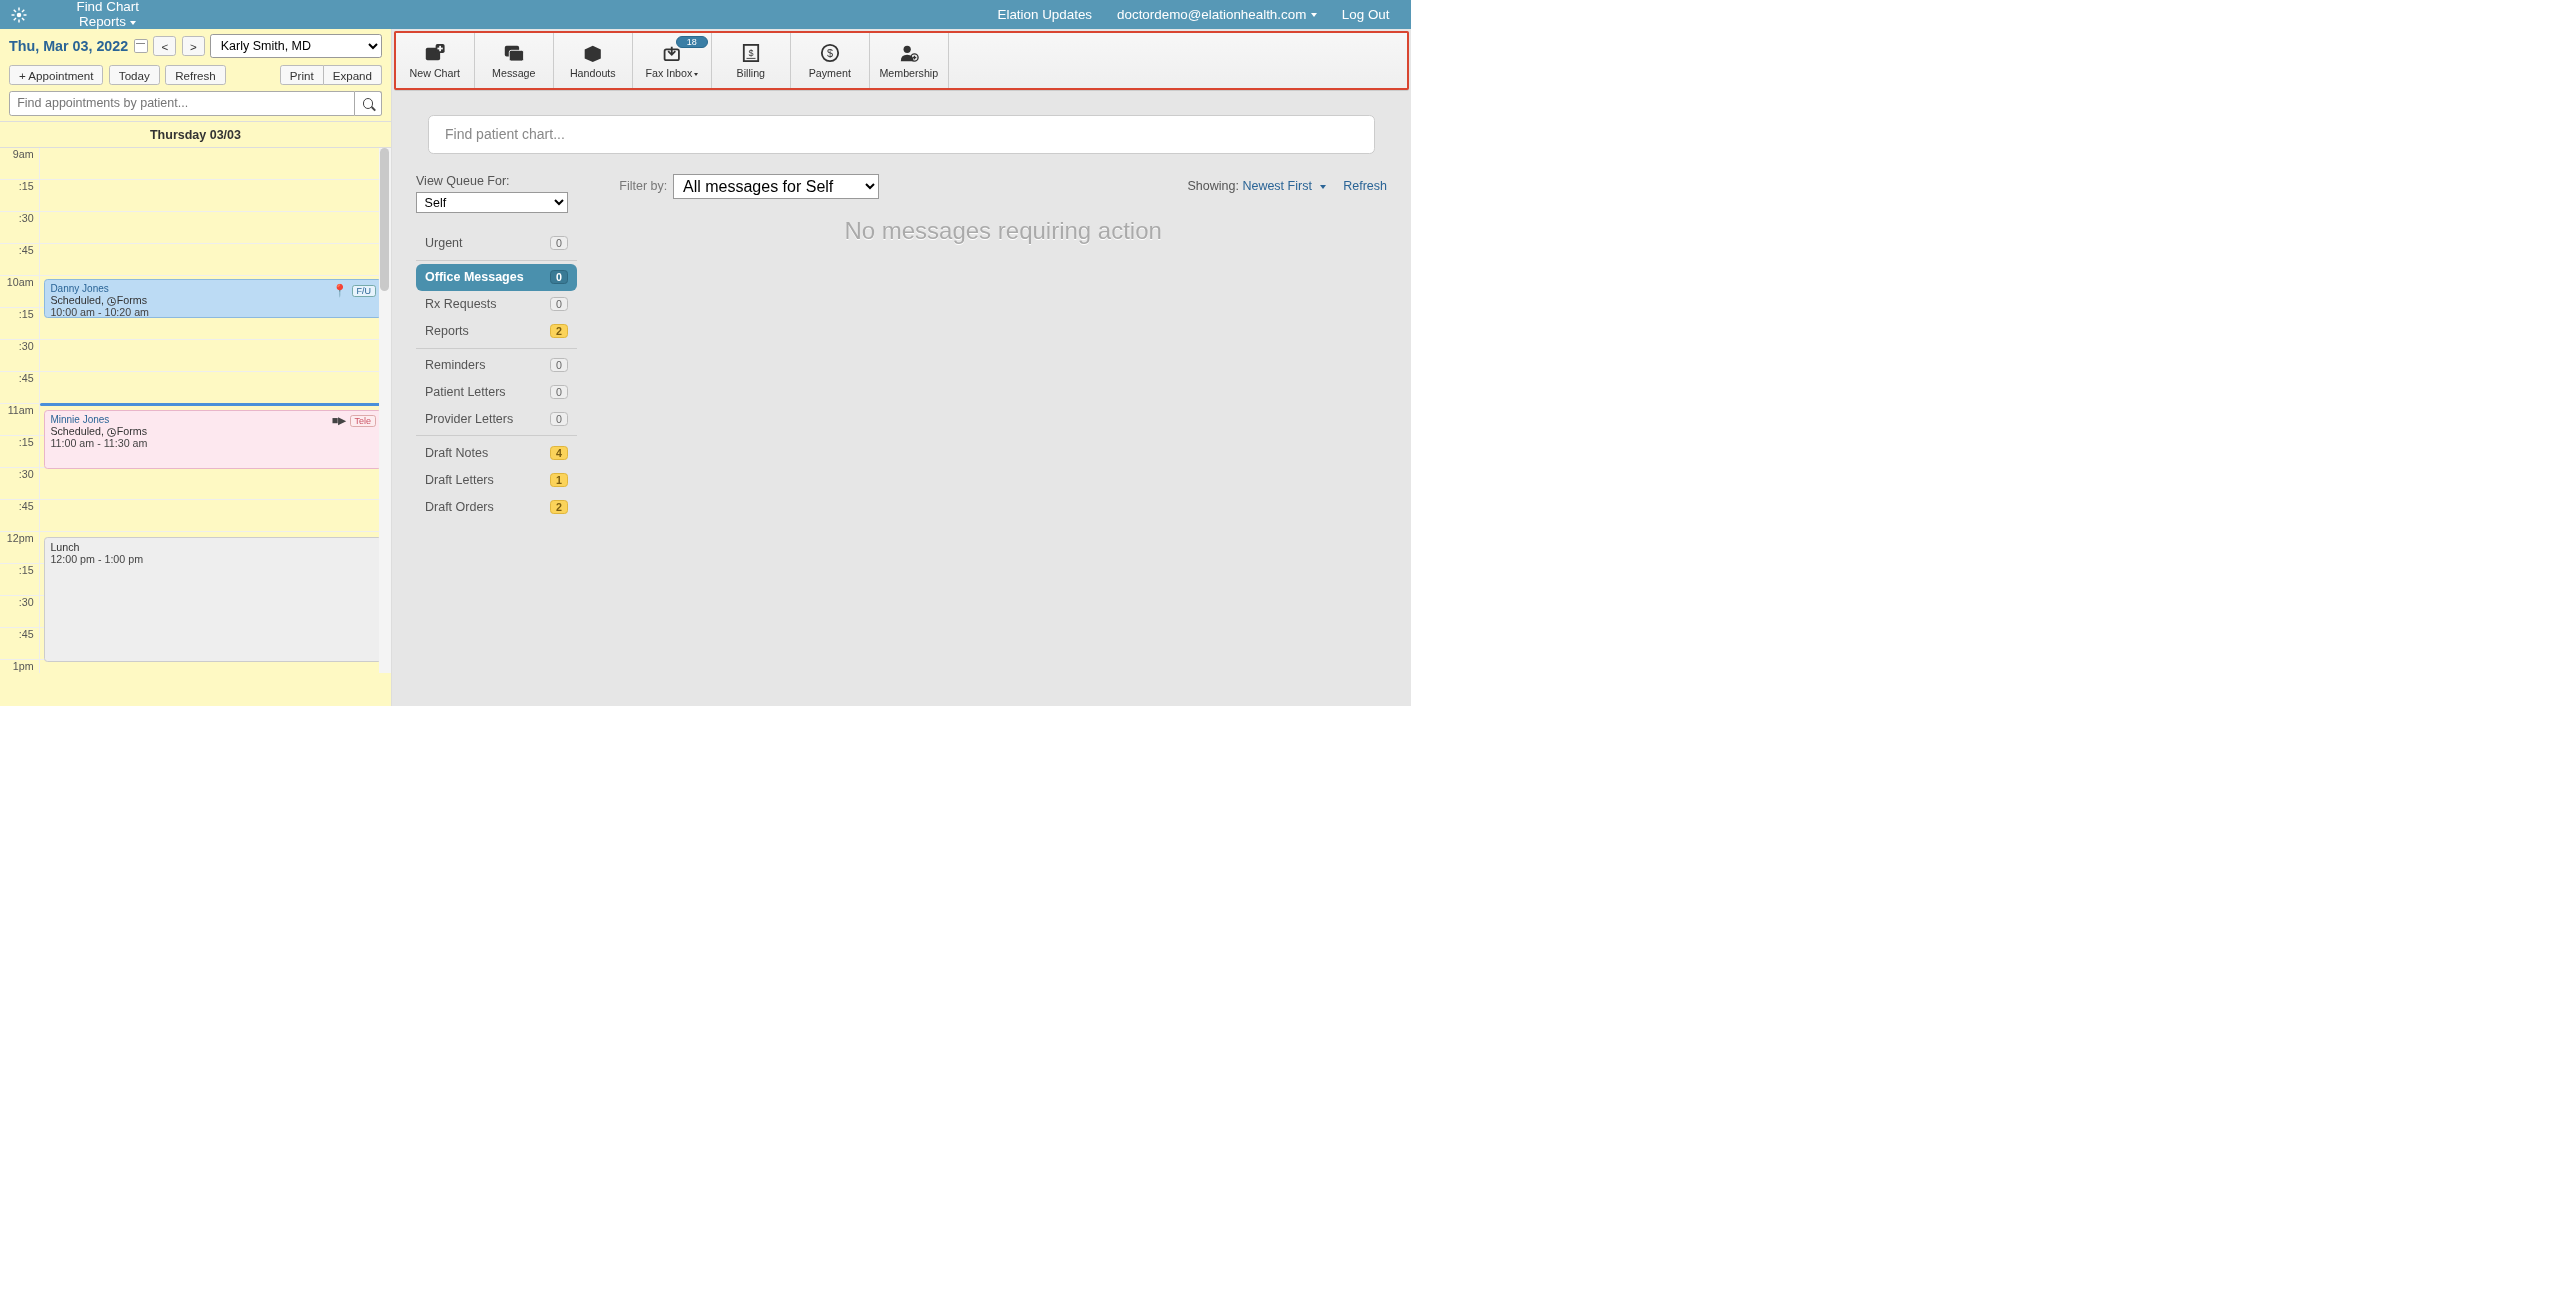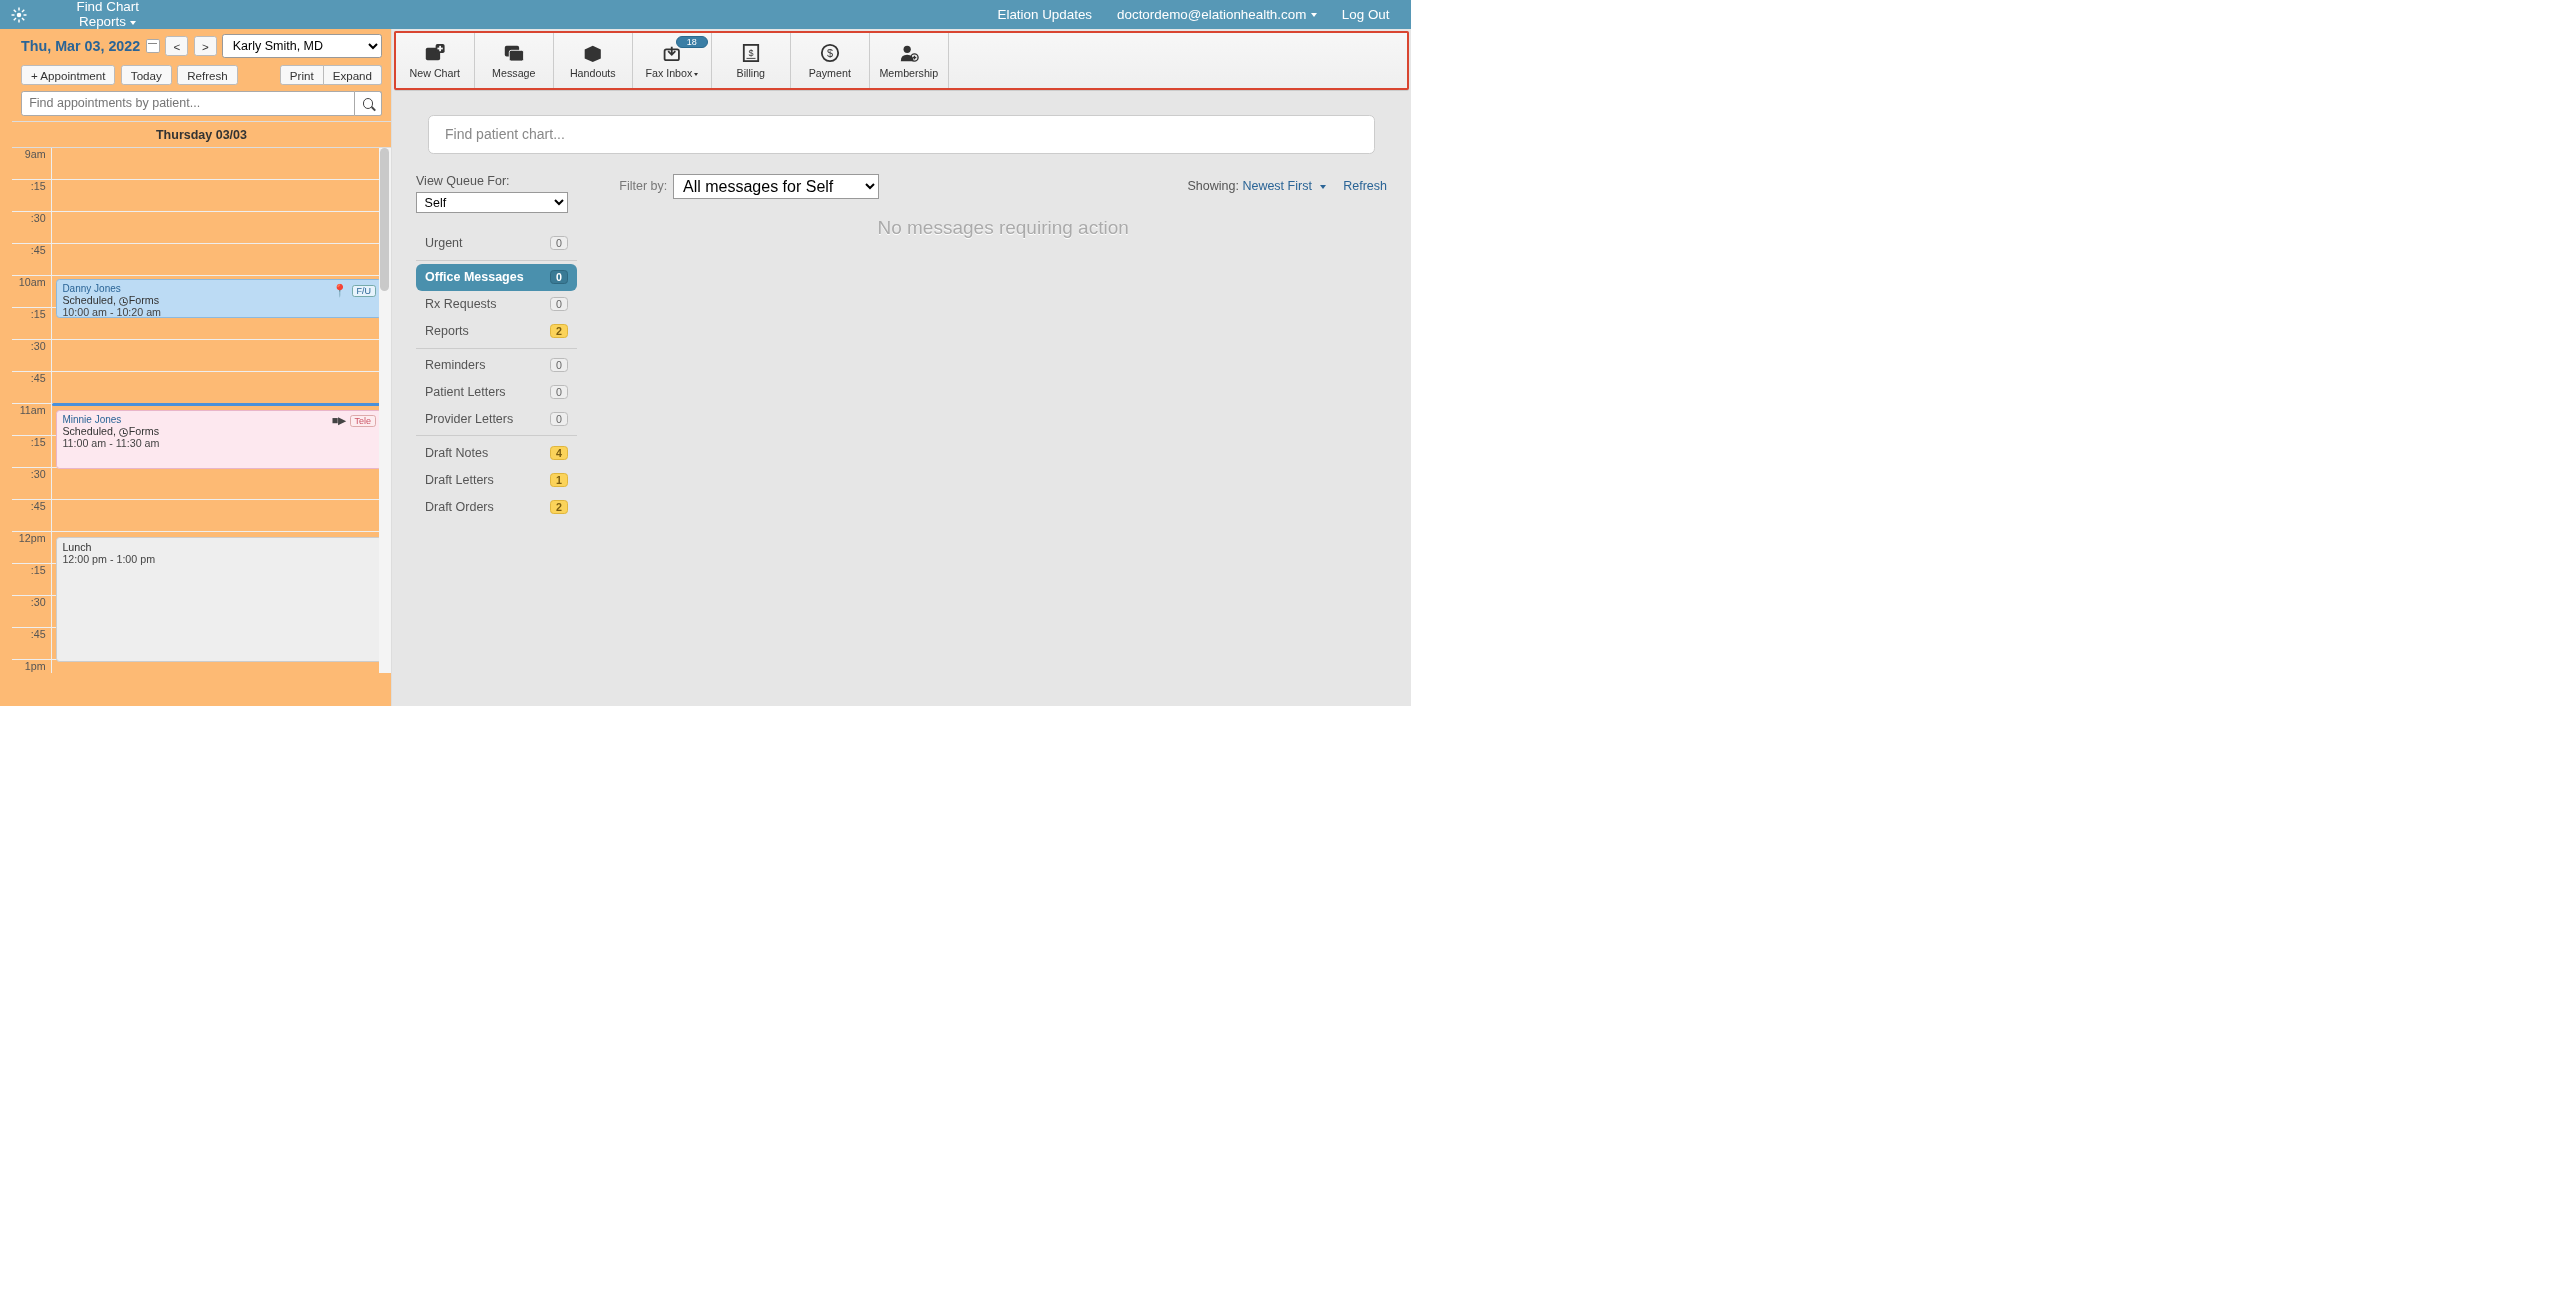--- a/index.html
+++ b/index.html
@@ -11,21 +11,21 @@
   .topbar ul { list-style: none; display: flex; align-items:center; }
   .topbar ul.left { margin-left: 18px; flex-direction: column; }
   .topbar ul.right { margin-left: auto; }
   .topbar li { padding: 0 12.5px; font-size: 13.4px; cursor: pointer; }
   .caret { display:inline-block; width:0; height:0; border-left:3.6px solid transparent; border-right:3.6px solid transparent; border-top:4.5px solid currentColor; vertical-align:middle; margin-left:4.5px; }
   .help-icon { display:inline-block; width:14.3px; height:14.3px; border-radius:50%; background:#f0ad4e; color:#5a3; border:0.9px solid #d09030; position:relative; vertical-align:middle; margin-right:5.4px;}
   .help-icon::after{ content:"!"; position:absolute; left:0; right:0; top:-0.9px; text-align:center; font-size:10.7px; font-weight:bold; color:#fff;}
   
   
   .layout { display: flex; height: calc(100% - 29px); }
-  .sidebar { width: 392px; border-right: 1.8px solid #ddd; background: #fdba74; position: relative; padding-left: 12px; }
+  .sidebar { width: 392px; border-right: 1.8px solid #ddd; background: #fef9c3; position: relative; }
   .main { flex: 1; background: #e6e6e6; display:flex; flex-direction:column; }
 
   
   .sidebar-top { padding: 5.4px 9px 1.8px 9px; display:flex; align-items:center; gap:5.4px; }
   .date-label { color:#2a6496; font-weight:bold; font-size:14.3px; cursor:pointer;}
   .cal-icon { display:inline-block; width:14.3px; height:14.3px; border:0.9px solid #aaa; background:#fff; position:relative; border-radius:1.8px;}
   .cal-icon::before{content:""; position:absolute; top:2.7px; left:1.8px; right:1.8px; height:1.8px; background:#888;}
   .btn { background:#f8f8f8; border:0.9px solid #bbb; border-radius:2.7px; padding:2.7px 9px; font-size:11.6px; cursor:pointer; color:#333;}
   .nav-btn{ padding:2.7px 7.2px; }
   .provider-select { flex:1; border:0.9px solid #999; border-radius:2.7px; padding:2.7px 5.4px; font-size:12.5px; background:#fff; }
@@ -84,21 +84,21 @@
   .queue-wrap{ display:flex; padding:0 24px;gap:10px;}
   .queue-left{ width:179px;}
   .queue-left .lbl{ color:#555; font-size:12.5px; margin-bottom:3.6px;}
   .queue-left select{ width:152px; border:0.9px solid #999; padding:1.8px 3.6px; font-size:12.5px; background:#fff;}
   .queue-right{ flex:1; margin-left:14.3px;}
   .filter-row{ display:flex; align-items:center; margin-bottom:18px;}
   .filter-row .flab{ color:#777; font-size:12.5px; margin-right:5.4px;}
   .filter-row select{ border:0.9px solid #999; padding:1.8px 5.4px; font-size:16px; width:206px; background:#fff;}
   .filter-row .showing{ margin-left:auto; color:#555; font-size:12.5px;}
   .filter-row .link{ color:#2a6496; cursor:pointer;}
-  .nomsg{ text-align:center; color:#aaa; font-size:19px; margin-top:7.2px; text-shadow:0 0.9px 0 #fff;}
+  .nomsg{ text-align:center; color:#aaa; font-size:24px; margin-top:7.2px; text-shadow:0 0.9px 0 #fff;}
   
   .qlist{ margin-top:16px; width:161px;}
   .qitem{ display:flex; align-items:center; justify-content:space-between; padding:6.3px 9px; color:#555; font-size:12.5px; cursor:pointer;}
   .qitem .badge{ min-width:18px; text-align:center; border:0.9px solid #bbb; background:#eee; border-radius:3.6px; font-size:10.7px; padding:0 4.5px; color:#666;}
   .qitem.active{ background:#4a90ad; color:#fff; font-weight:bold; border-radius:6px;}
   .qitem.active .badge{ background:#3a7a95; border-color:#2f6880; color:#fff;}
   .qitem .badge.warn{ background:#fbd35a; border-color:#e0b63d; color:#7a5c10; font-weight:bold;}
   .qsep{ border-top:0.9px solid #ccc; margin:3.6px 0;}
 </style>
 </head>

